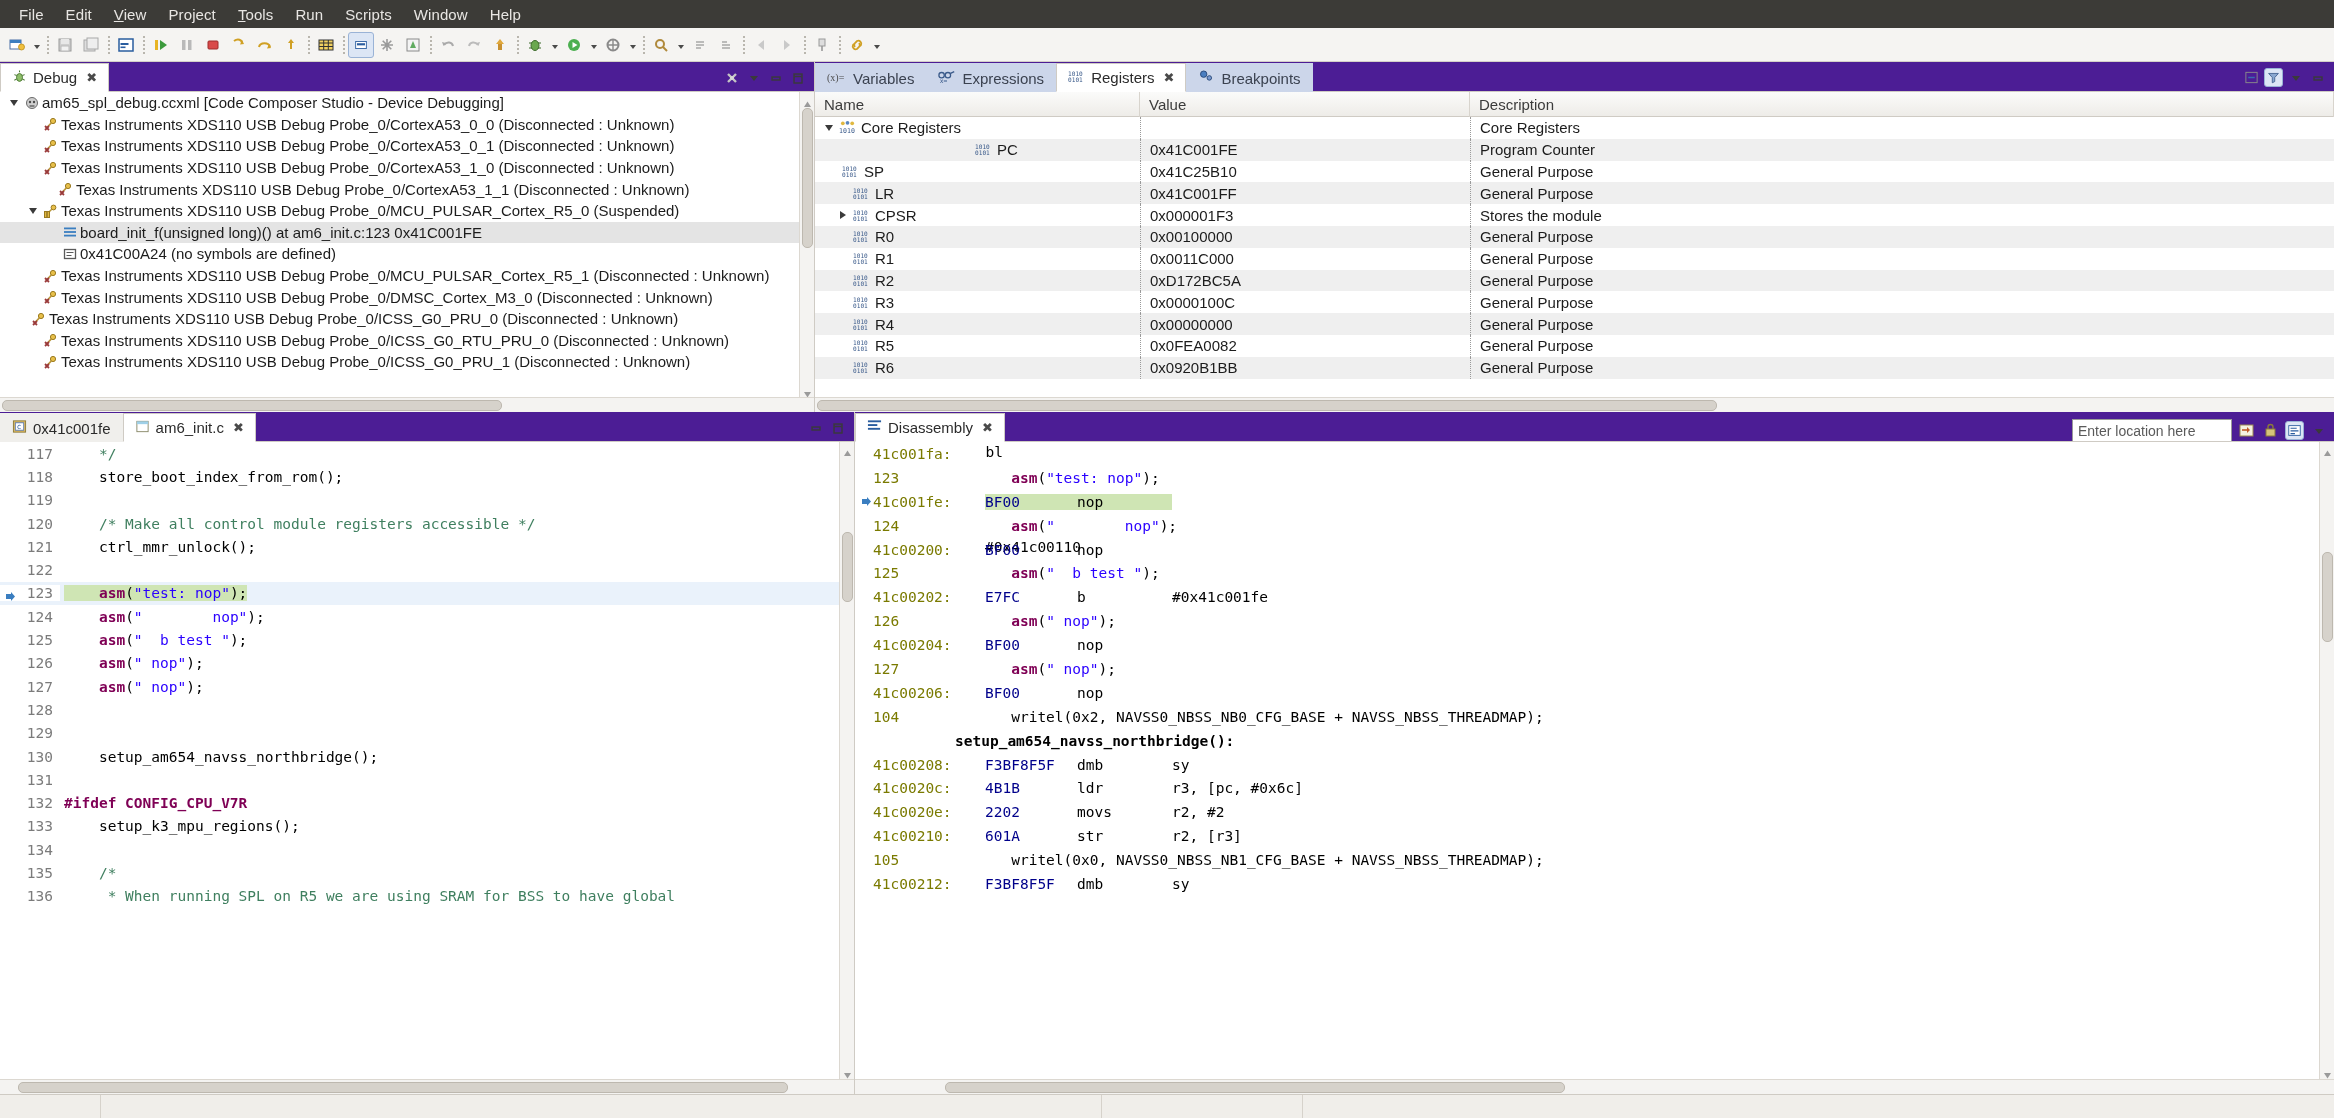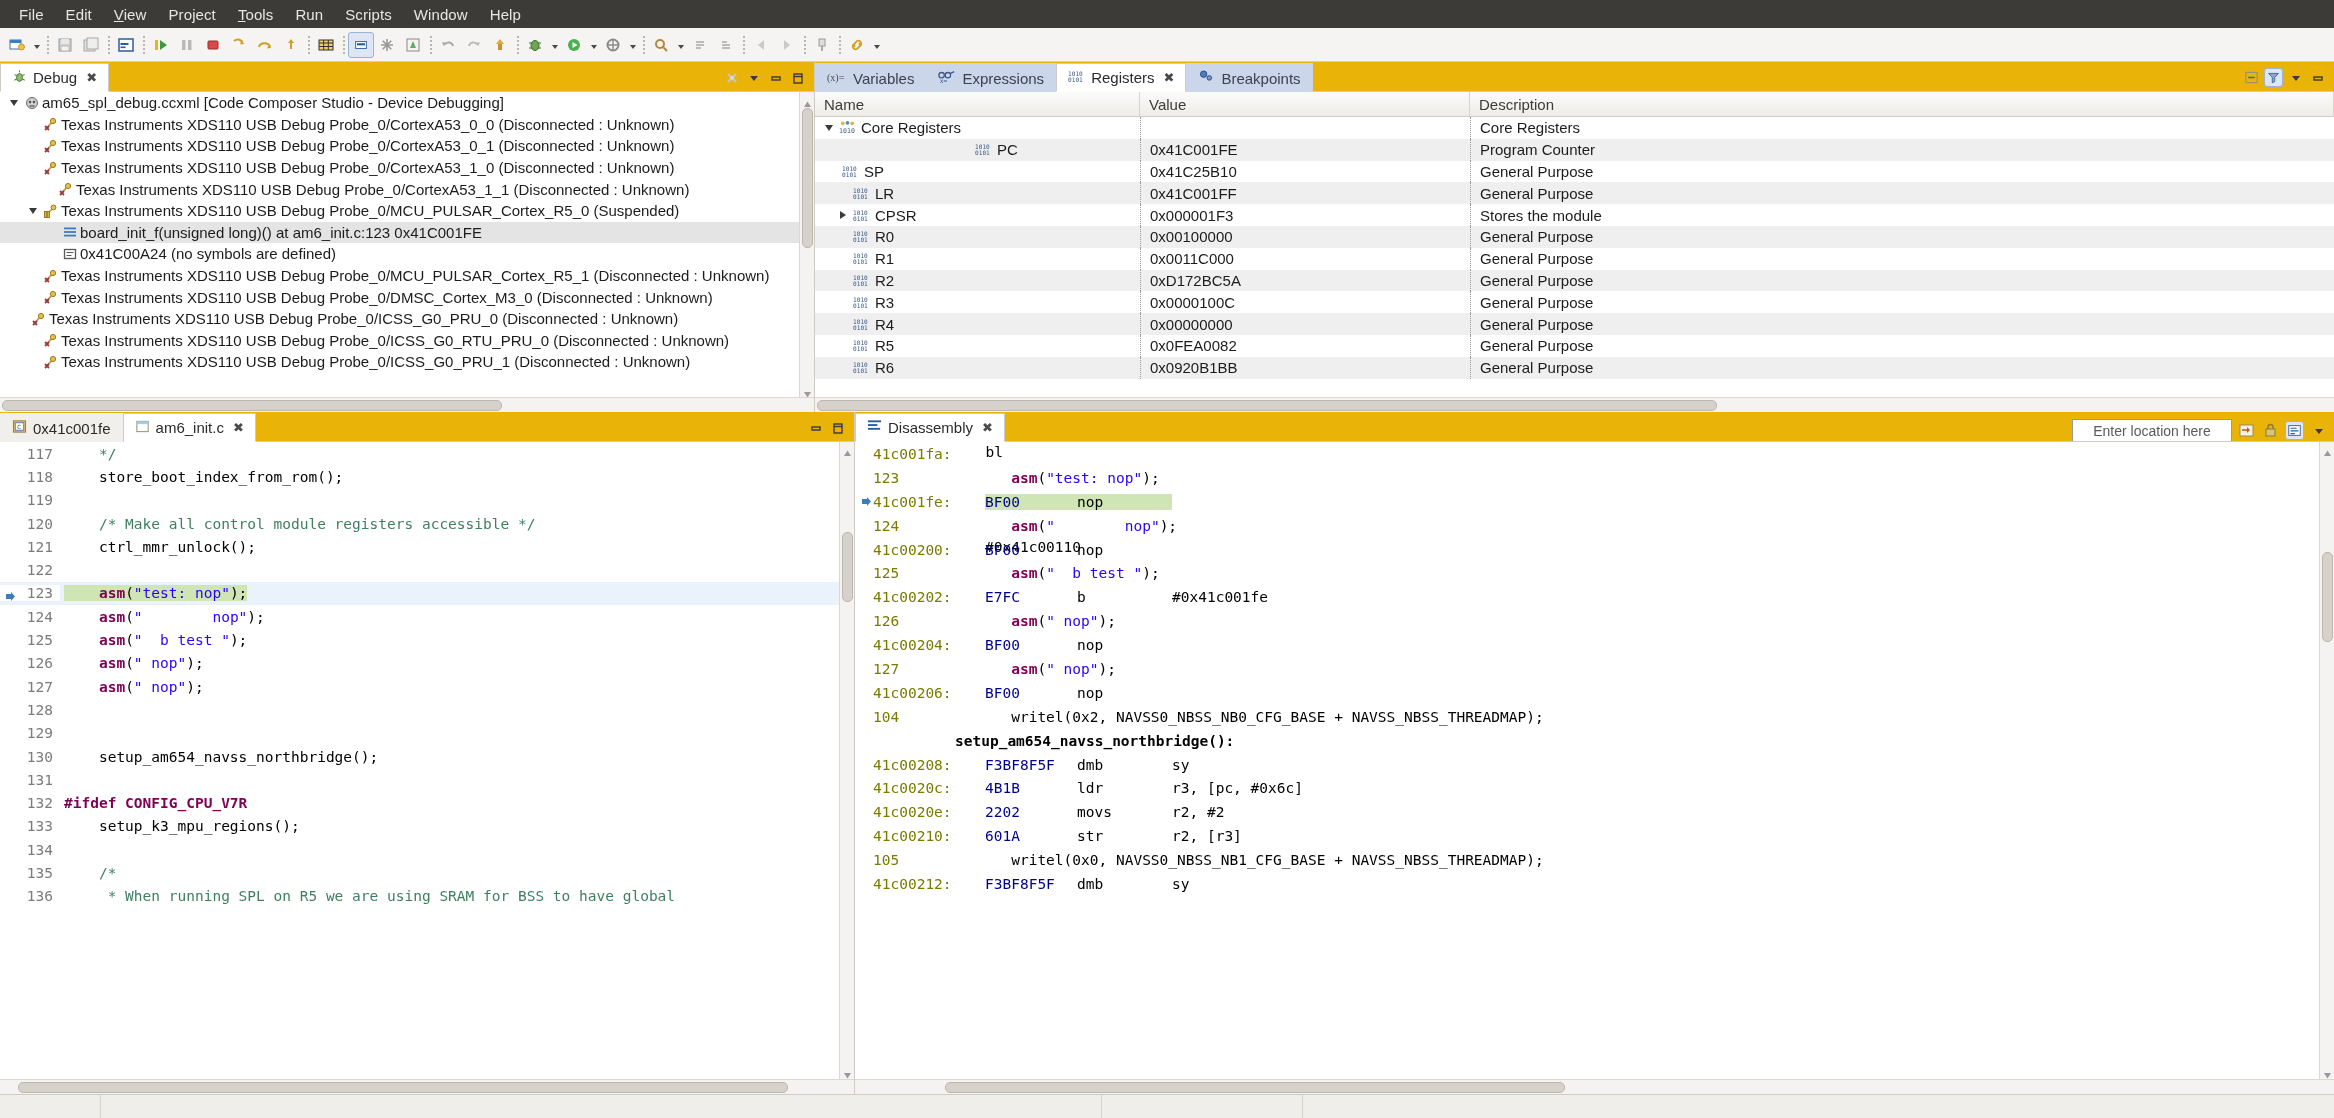--- a/index.html
+++ b/index.html
@@ -45,21 +45,21 @@
   }
 
   
   .upper { flex: 0 0 350px; display: flex; }
   .lower { flex: 1 1 auto; display: flex; }
 
   
   .view { display: flex; flex-direction: column; background: #ffffff; min-width: 0; }
   .viewtabs {
     height: 30px; flex: 0 0 30px; display: flex; align-items: flex-end;
-    background: #eab308; position: relative;
+    background: #4c1d95; position: relative;
   }
   .viewtabs::after {
     content:""; position:absolute; left:0; right:0; bottom:0; height:1px; background:#cfcbc4;
   }
   .tab {
     display: flex; align-items: center; gap: 6px; height: 29px; padding: 0 11px;
     font-size: 15px; color: #2b2b2b; position: relative; z-index: 2;
     border: 1px solid transparent; border-bottom: none;
   }
   .tab.inactive { background: #ccd6ea; color: #3b4250; }
@@ -135,21 +135,21 @@
   .k-str { color: #2a00ff; }
   .k-cmt { color: #3f7f5f; }
   .k-pp { color: #7f0055; font-weight: bold; }
   .k-pl { color: #000; }
 
   
   .disview { flex: 1 1 auto; }
   .disbar { display:flex; align-items:center; gap:5px; padding-right: 6px; }
   .locinput {
     width: 160px; height: 23px; border: 1px solid #9a9a9a; background: #fff;
-    font-size: 14px; padding: 0 5px; color: #555; display:flex; align-items:center;justify-content:center;
+    font-size: 14px; padding: 0 5px; color: #555; display:flex; align-items:center;
   }
   .dis {
     flex: 1 1 auto; position: relative; overflow: hidden; background: #fff;
     font-family: "DejaVu Sans Mono", monospace; font-size: 14.5px;
   }
   .dline { height: 23.9px; display:flex; align-items:center; white-space: pre; padding-left: 4px; }
   .dmark { width: 14px; flex: 0 0 14px; display:flex; align-items:center; justify-content:center; }
   .daddr { width: 112px; flex: 0 0 112px; color: #7a7a00; }
   .dop { width: 92px; flex: 0 0 92px; color: #00008b; }
   .dmn { width: 95px; flex: 0 0 95px; color: #000; }

